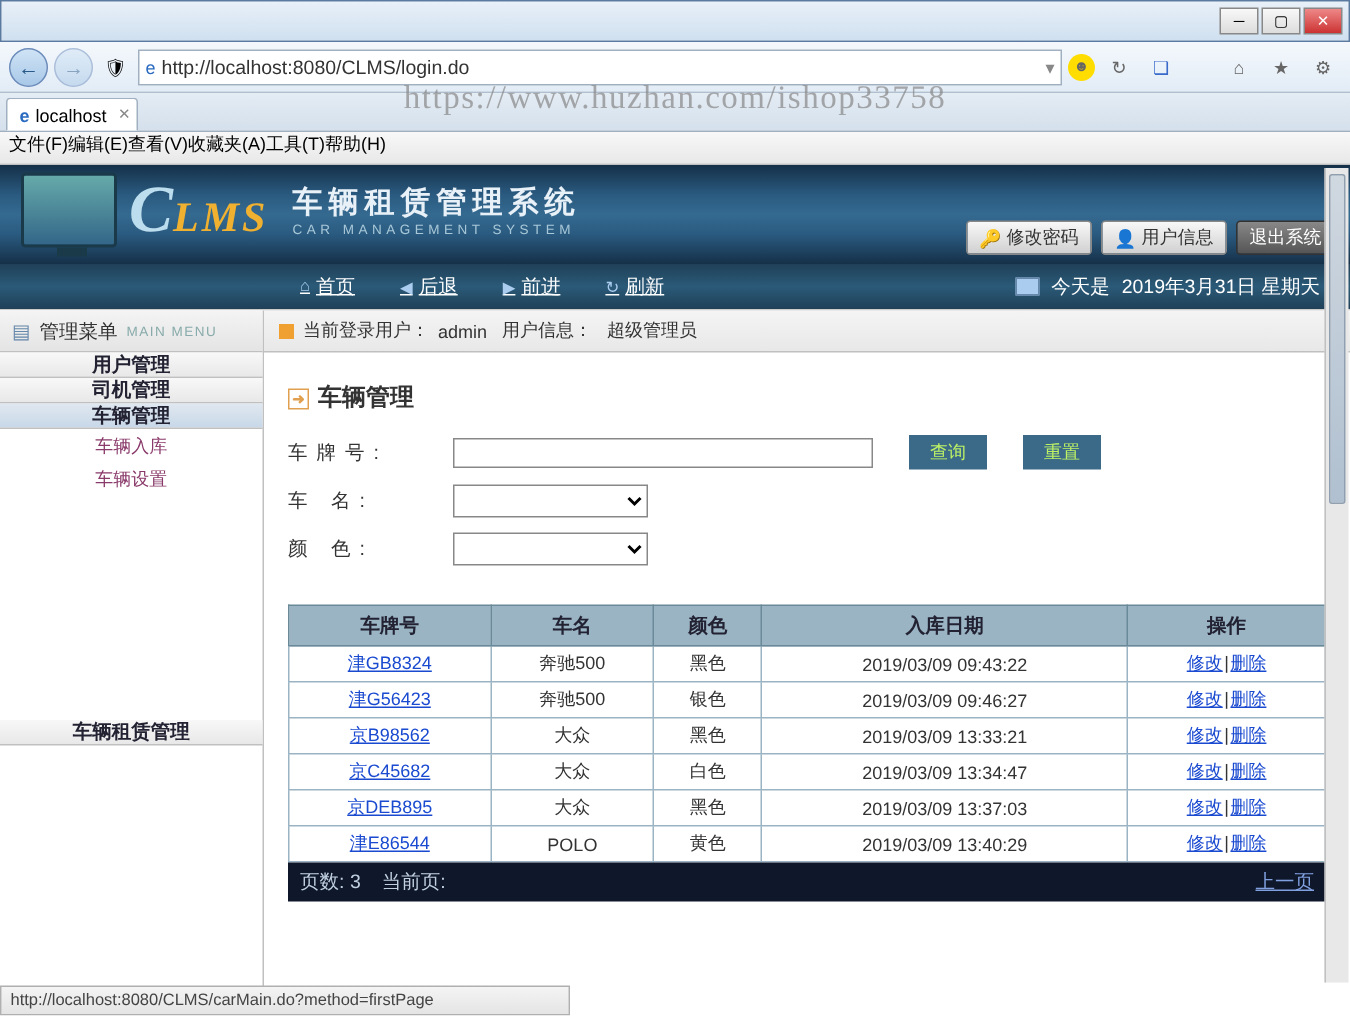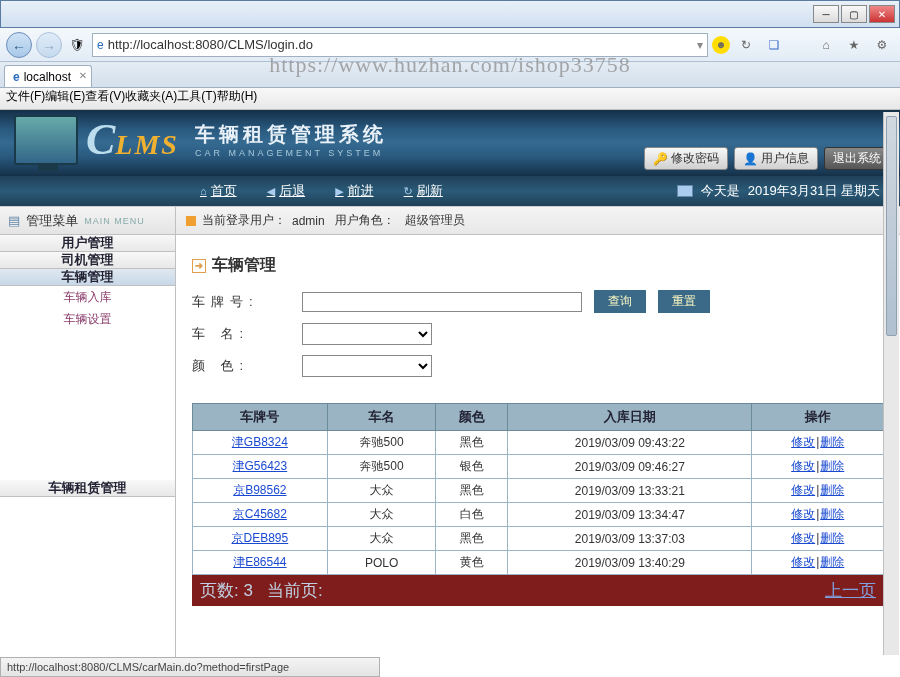--- a/index.html
+++ b/index.html
@@ -72,31 +72,31 @@
 .orange-sq { width:10px; height:10px; background:#f0a030; }
 
 .page-title { display:flex; align-items:center; gap:6px; font-size:16px; font-weight:bold; color:#333; margin:20px 0 14px 6px; }
 .arrow-box { width:14px; height:14px; border:1px solid #e0a050; color:#e0a050; display:flex; align-items:center; justify-content:center; font-size:10px; }
 
 .form-area { margin-left:6px; }
 .form-row { display:flex; align-items:center; margin-bottom:10px; font-size:13px; }
 .form-row label { width:110px; color:#333; letter-spacing:6px; }
 .form-row input[type=text] { width:280px; height:20px; border:1px solid #888; padding:0 4px; }
 .form-row select { width:130px; height:22px; border:1px solid #888; background:#fff; }
-.btn { background:#3a6a88; color:#fef9c3; border:none; padding:3px 14px; font-size:12px; cursor:pointer; margin-left:12px; }
+.btn { background:#3a6a88; color:#bef264; border:none; padding:3px 14px; font-size:12px; cursor:pointer; margin-left:24px; }
 
 .table-wrap { margin:26px 6px 0 6px; }
 .table-title { background:#3a6a88; color:#fff; padding:4px 8px; font-size:13px; }
 table.data { width:100%; border-collapse:collapse;padding-left:16px; }
 table.data th { background:#9ab4c4; color:#223; font-size:13px; padding:4px; border:1px solid #6a8a9a; }
 table.data td { border:1px solid #9ab4c4; padding:3px 4px; text-align:center; font-size:12px; color:#333; }
 table.data td a { color:#1a4ad0; text-decoration:underline; cursor:pointer; }
 .op-cell a { margin:0 1px; }
 
-.pager { background:#7f1d1d; color:#c0d0e0; padding:4px 8px; font-size:17px; display:flex; gap:14px; align-items:center; }
+.pager { background:#0f172a; color:#c0d0e0; padding:4px 8px; font-size:13px; display:flex; gap:14px; align-items:center; }
 .pager a { color:#80a0e0; text-decoration:underline; cursor:pointer; }
 
 .statusbar { position:absolute; left:0; bottom:0; height:20px; width:380px; background:linear-gradient(#f4f4f4,#e4e4e4); border:1px solid #b0b0b0; font-size:11px; color:#444; display:flex; align-items:center; padding:0 6px; }
 
 
 .vscroll { position:absolute; right:1px; top:112px; bottom:22px; width:16px; background:#e8e8e8; border-left:1px solid #c0c0c0; }
 .vscroll .thumb { position:absolute; left:2px; right:2px; top:4px; height:220px; background:linear-gradient(#d0d8e0,#b0c0d0); border:1px solid #90a0b0; border-radius:2px; }
 </style>
 </head>
 <body>
@@ -216,21 +216,21 @@
         </div>
       <div class="menu-spacer"></div>
       <div class="menu-item">车辆租赁管理</div>
     </div>
 
     <div class="main">
       <div class="crumb">
         <span class="orange-sq"></span>
         <span>当前登录用户：</span>
         <span>admin</span>
-        <span style="margin-left:4px">用户角色：</span>
+        <span style="margin-left:4px">用户信息：</span>
         <span style="margin-left:4px">超级管理员</span>
       </div>
 
       <div style="padding:0 10px">
         <div class="page-title">
           <span class="arrow-box">➜</span>
           <span>车辆管理</span>
         </div>
 
         <div class="form-area">

